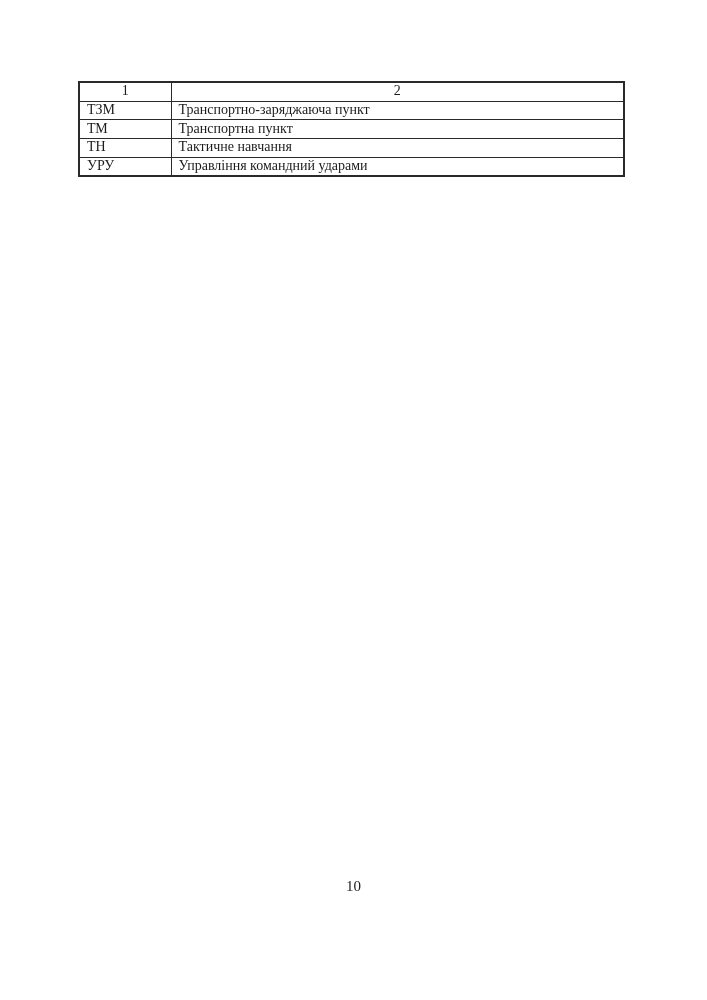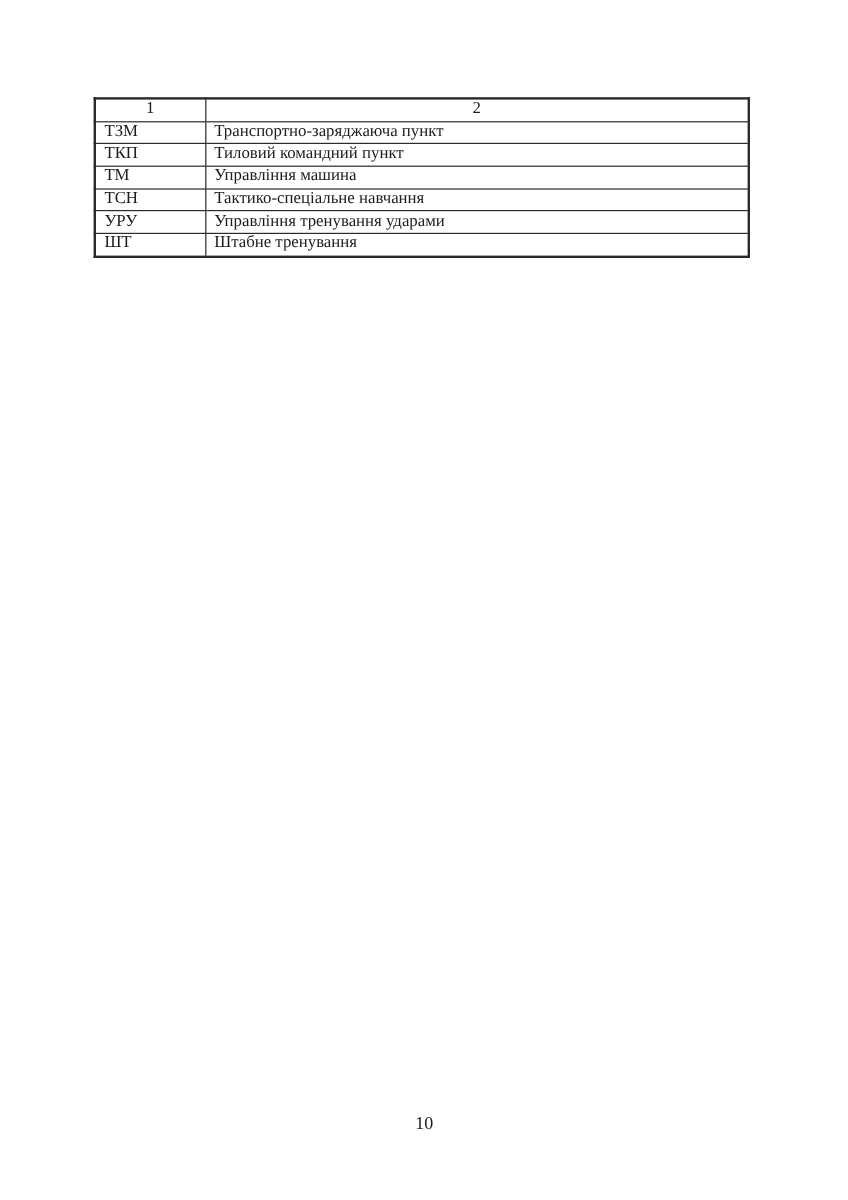--- a/index.html
+++ b/index.html
@@ -38,21 +38,21 @@
     font-weight: normal;
     vertical-align: middle;
   }
   .abbr-table th {
     text-align: center;
     padding: 0 0 1px 0;
   }
   .page-number {
     position: absolute;
     left: 0;
-    top: 929px;
+    top: 878px;
     width: 100%;
     text-align: center;
     font-size: 15px;
     color: #1c1c1c;
   }
 </style>
 </head>
 <body>
 
 <div class="page">
@@ -67,37 +67,29 @@
         <th>1</th>
         <th>2</th>
       </tr>
     </thead>
     <tbody>
       <tr>
         <td>ТЗМ</td>
         <td>Транспортно-заряджаюча пункт</td>
       </tr>
       <tr>
-        <td>ТКП</td>
-        <td>Тиловий командний пункт</td>
+        <td>ТМ</td>
+        <td>Транспортна пункт</td>
       </tr>
       <tr>
-        <td>ТМ</td>
-        <td>Управління машина</td>
-      </tr>
-      <tr>
-        <td>ТСН</td>
-        <td>Тактико-спеціальне навчання</td>
+        <td>ТН</td>
+        <td>Тактичне навчання</td>
       </tr>
       <tr>
         <td>УРУ</td>
-        <td>Управління тренування ударами</td>
-      </tr>
-      <tr>
-        <td>ШТ</td>
-        <td>Штабне тренування</td>
+        <td>Управління командний ударами</td>
       </tr>
     </tbody>
   </table>
 
   <div class="page-number">10</div>
 
 </div>
 
 </body></html>

